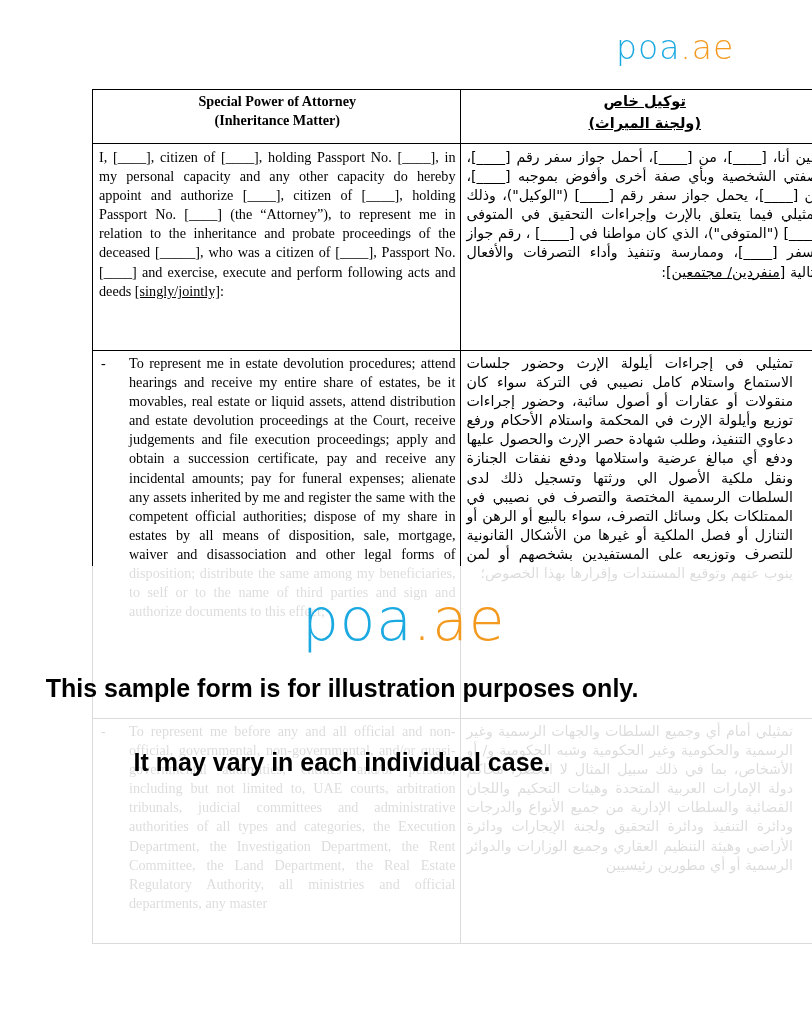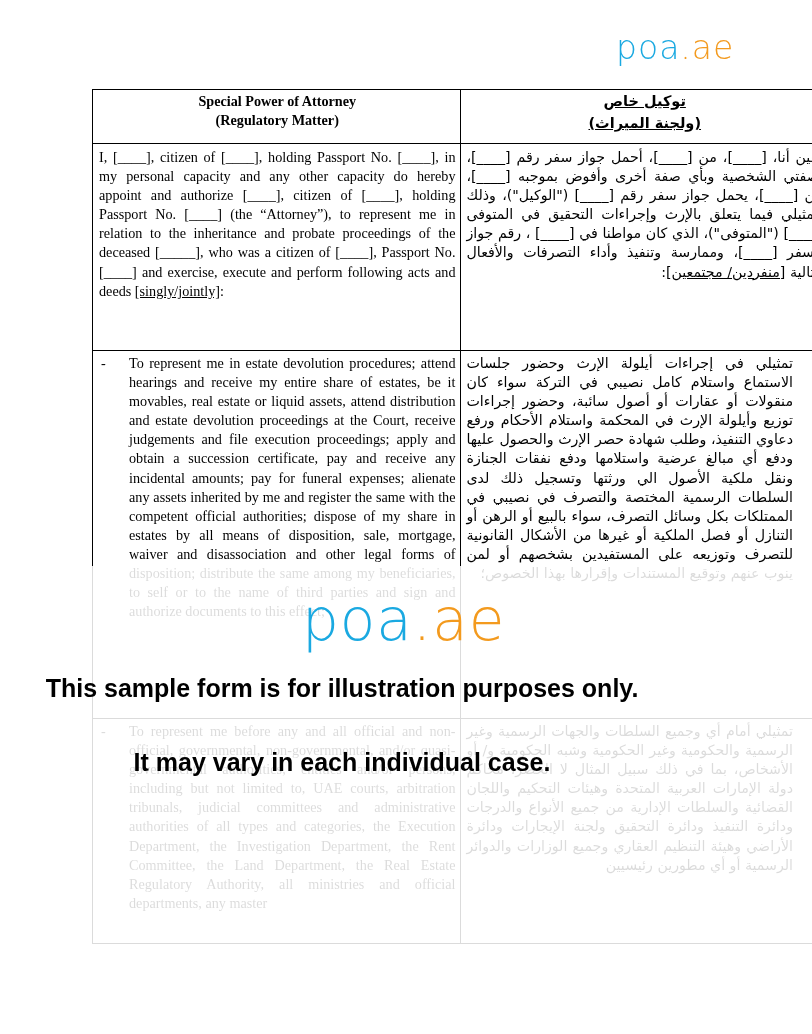--- a/index.html
+++ b/index.html
@@ -34,21 +34,21 @@
 </head>
 <body>
 
 <div class="logo logo-top"><span class="poa">poa</span><span class="dot">.</span><span class="ae">ae</span></div>
 
 <table class="doc">
   <tbody>
       <tr>
     <td class="en hdr-en">
       <div>Special Power of Attorney</div>
-      <div>(Regulatory Matter)</div>
+      <div>(Inheritance Matter)</div>
     </td>
     <td class="ar hdr-ar">
       <div>توكيل خاص</div>
       <div>(ولجنة الميراث)</div>
     </td>
   </tr>
   <tr>
     <td class="en intro-en"><span>I, [____], citizen of [____], holding Passport No. [____], in my personal capacity and any other capacity do hereby appoint and authorize [____], citizen of [____], holding Passport No. [____] (the “Attorney”), to represent me in relation to the inheritance and probate proceedings of the deceased [_____], who was a citizen of [____], Passport No. [____] and exercise, execute and perform following acts and deeds </span><span class="uline">[singly/jointly]</span><span>:</span></td>
     <td class="ar intro-ar"><span>أعين أنا، [____]، من [____]، أحمل جواز سفر رقم [____]، بصفتي الشخصية وبأي صفة أخرى وأفوض بموجبه [____]، من [____]، يحمل جواز سفر رقم [____] ("الوكيل")، وذلك لتمثيلي فيما يتعلق بالإرث وإجراءات التحقيق في المتوفى [____] ("المتوفى")، الذي كان مواطنا في [____] ، رقم جواز السفر [____]، وممارسة وتنفيذ وأداء التصرفات والأفعال التالية </span><span class="uline">[منفردين/ مجتمعين]</span><span>:</span></td>
   </tr>

